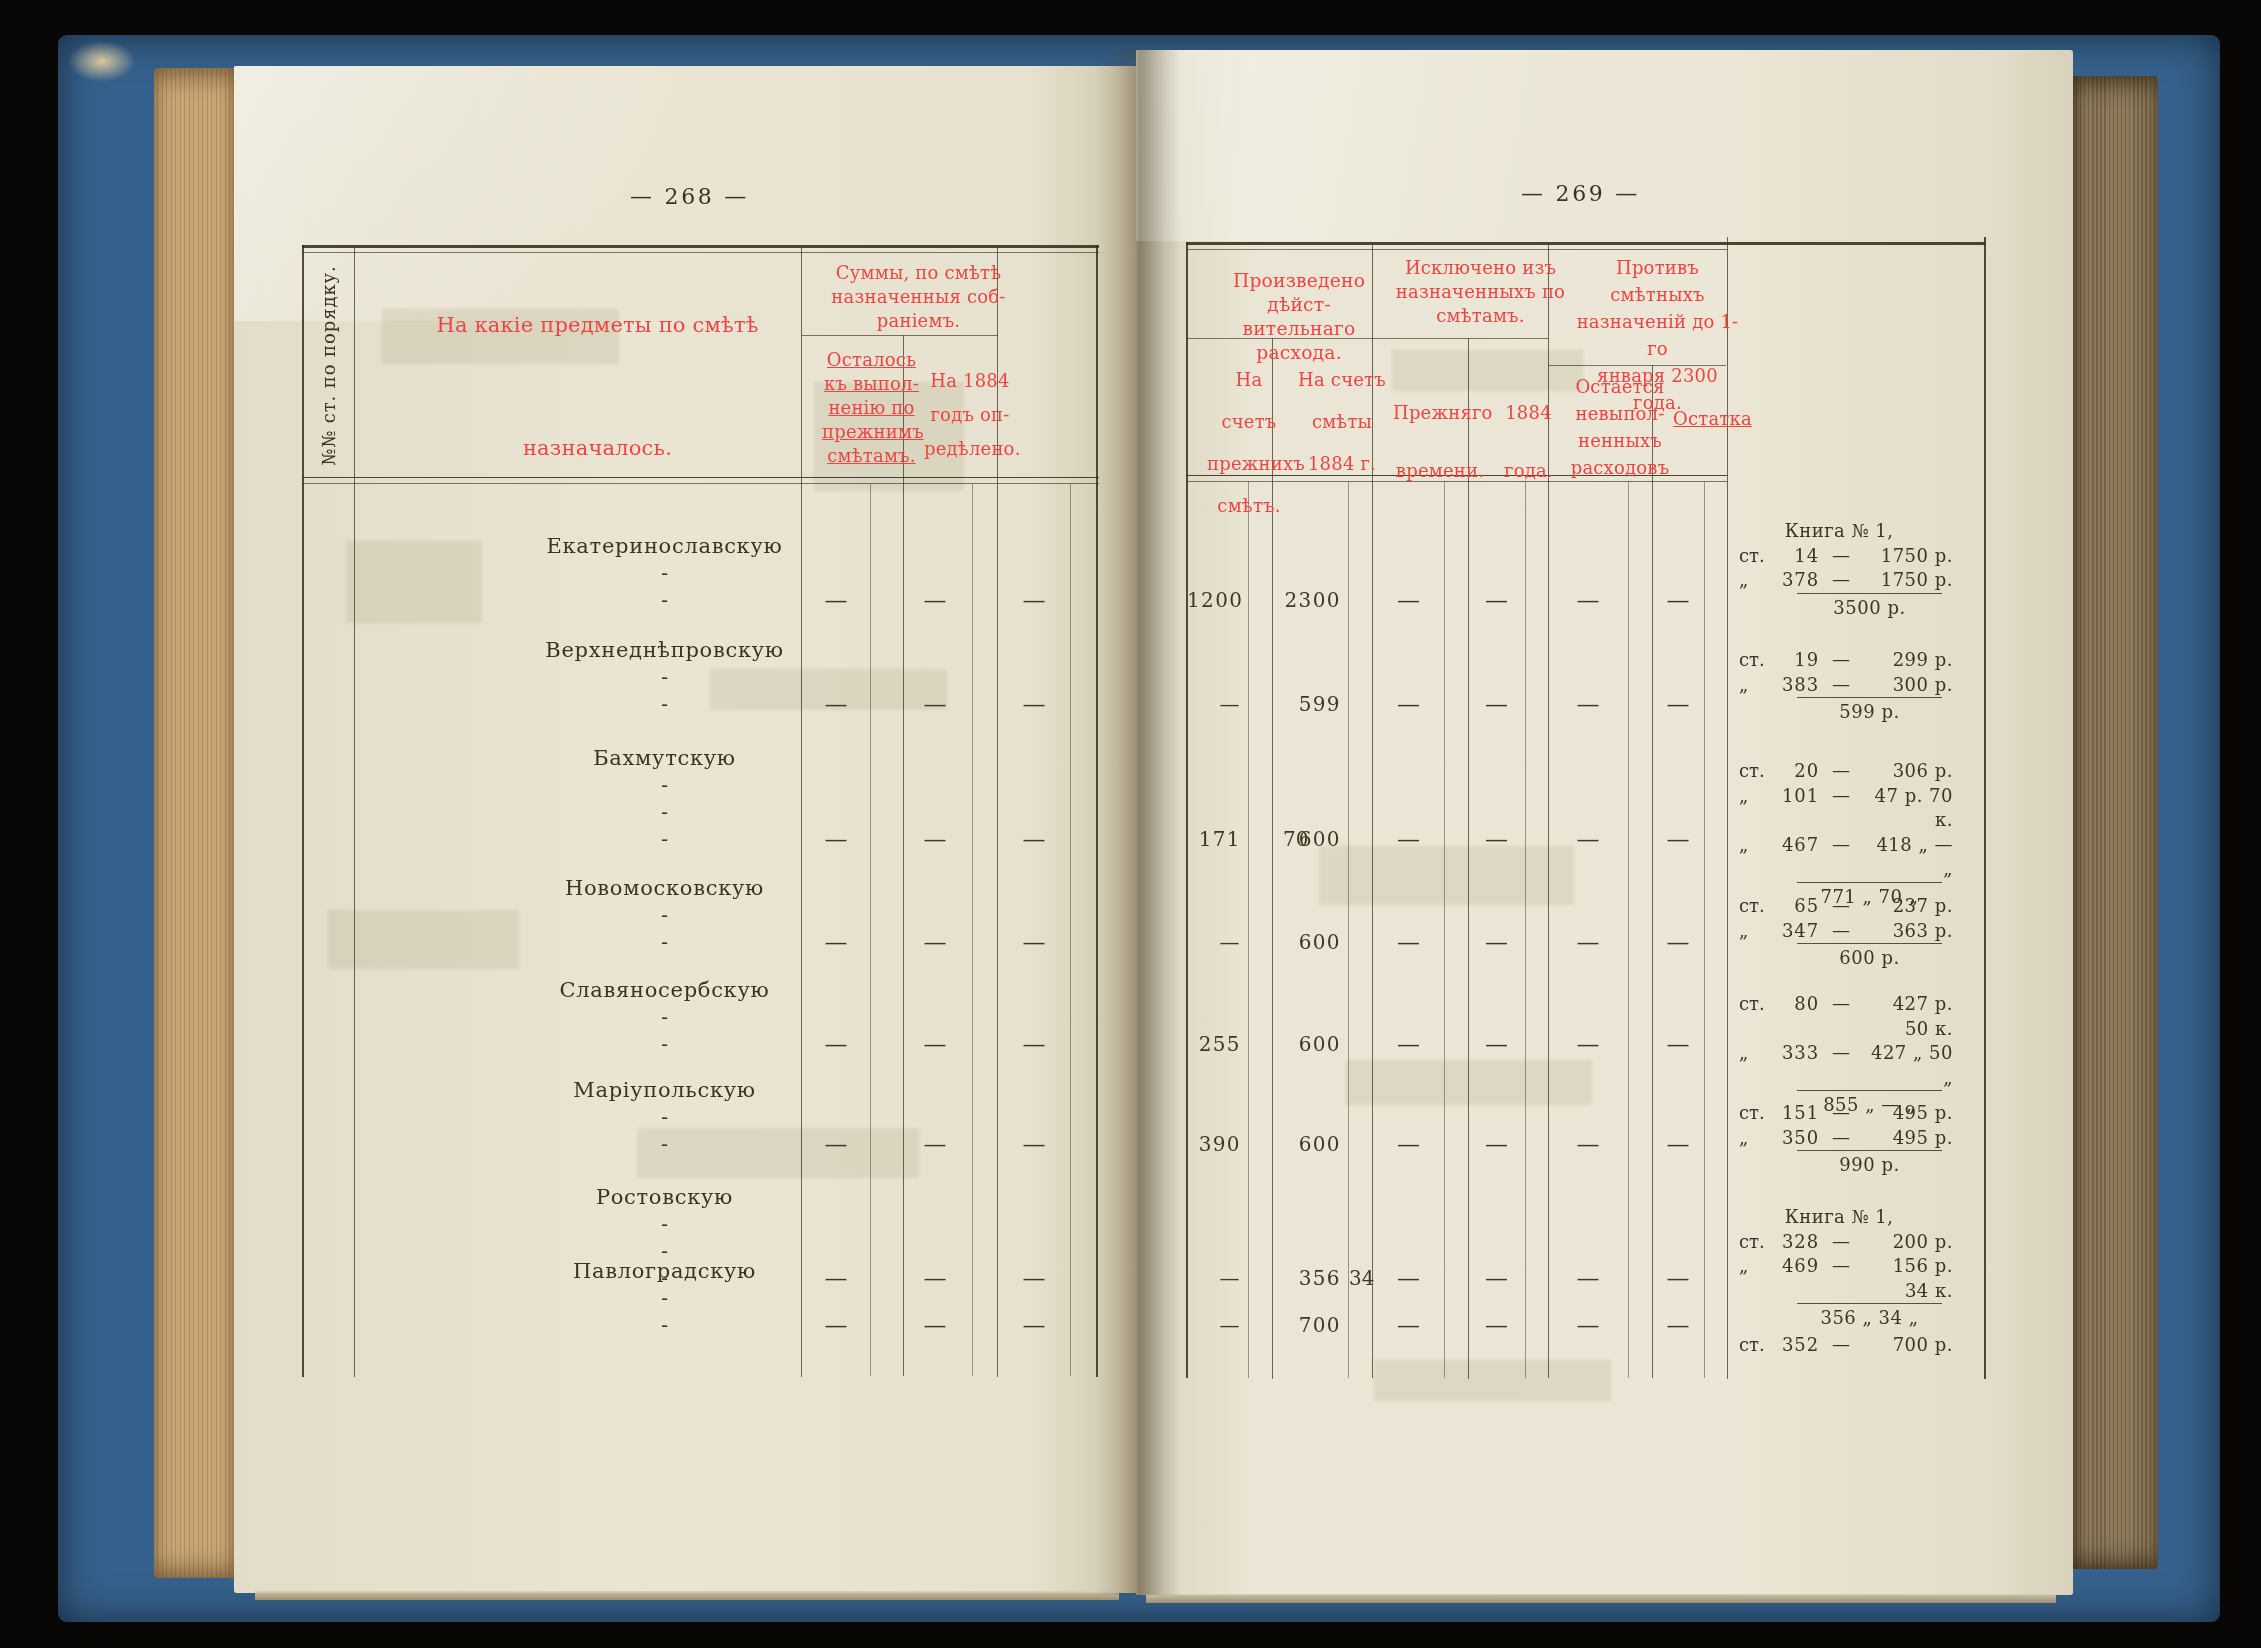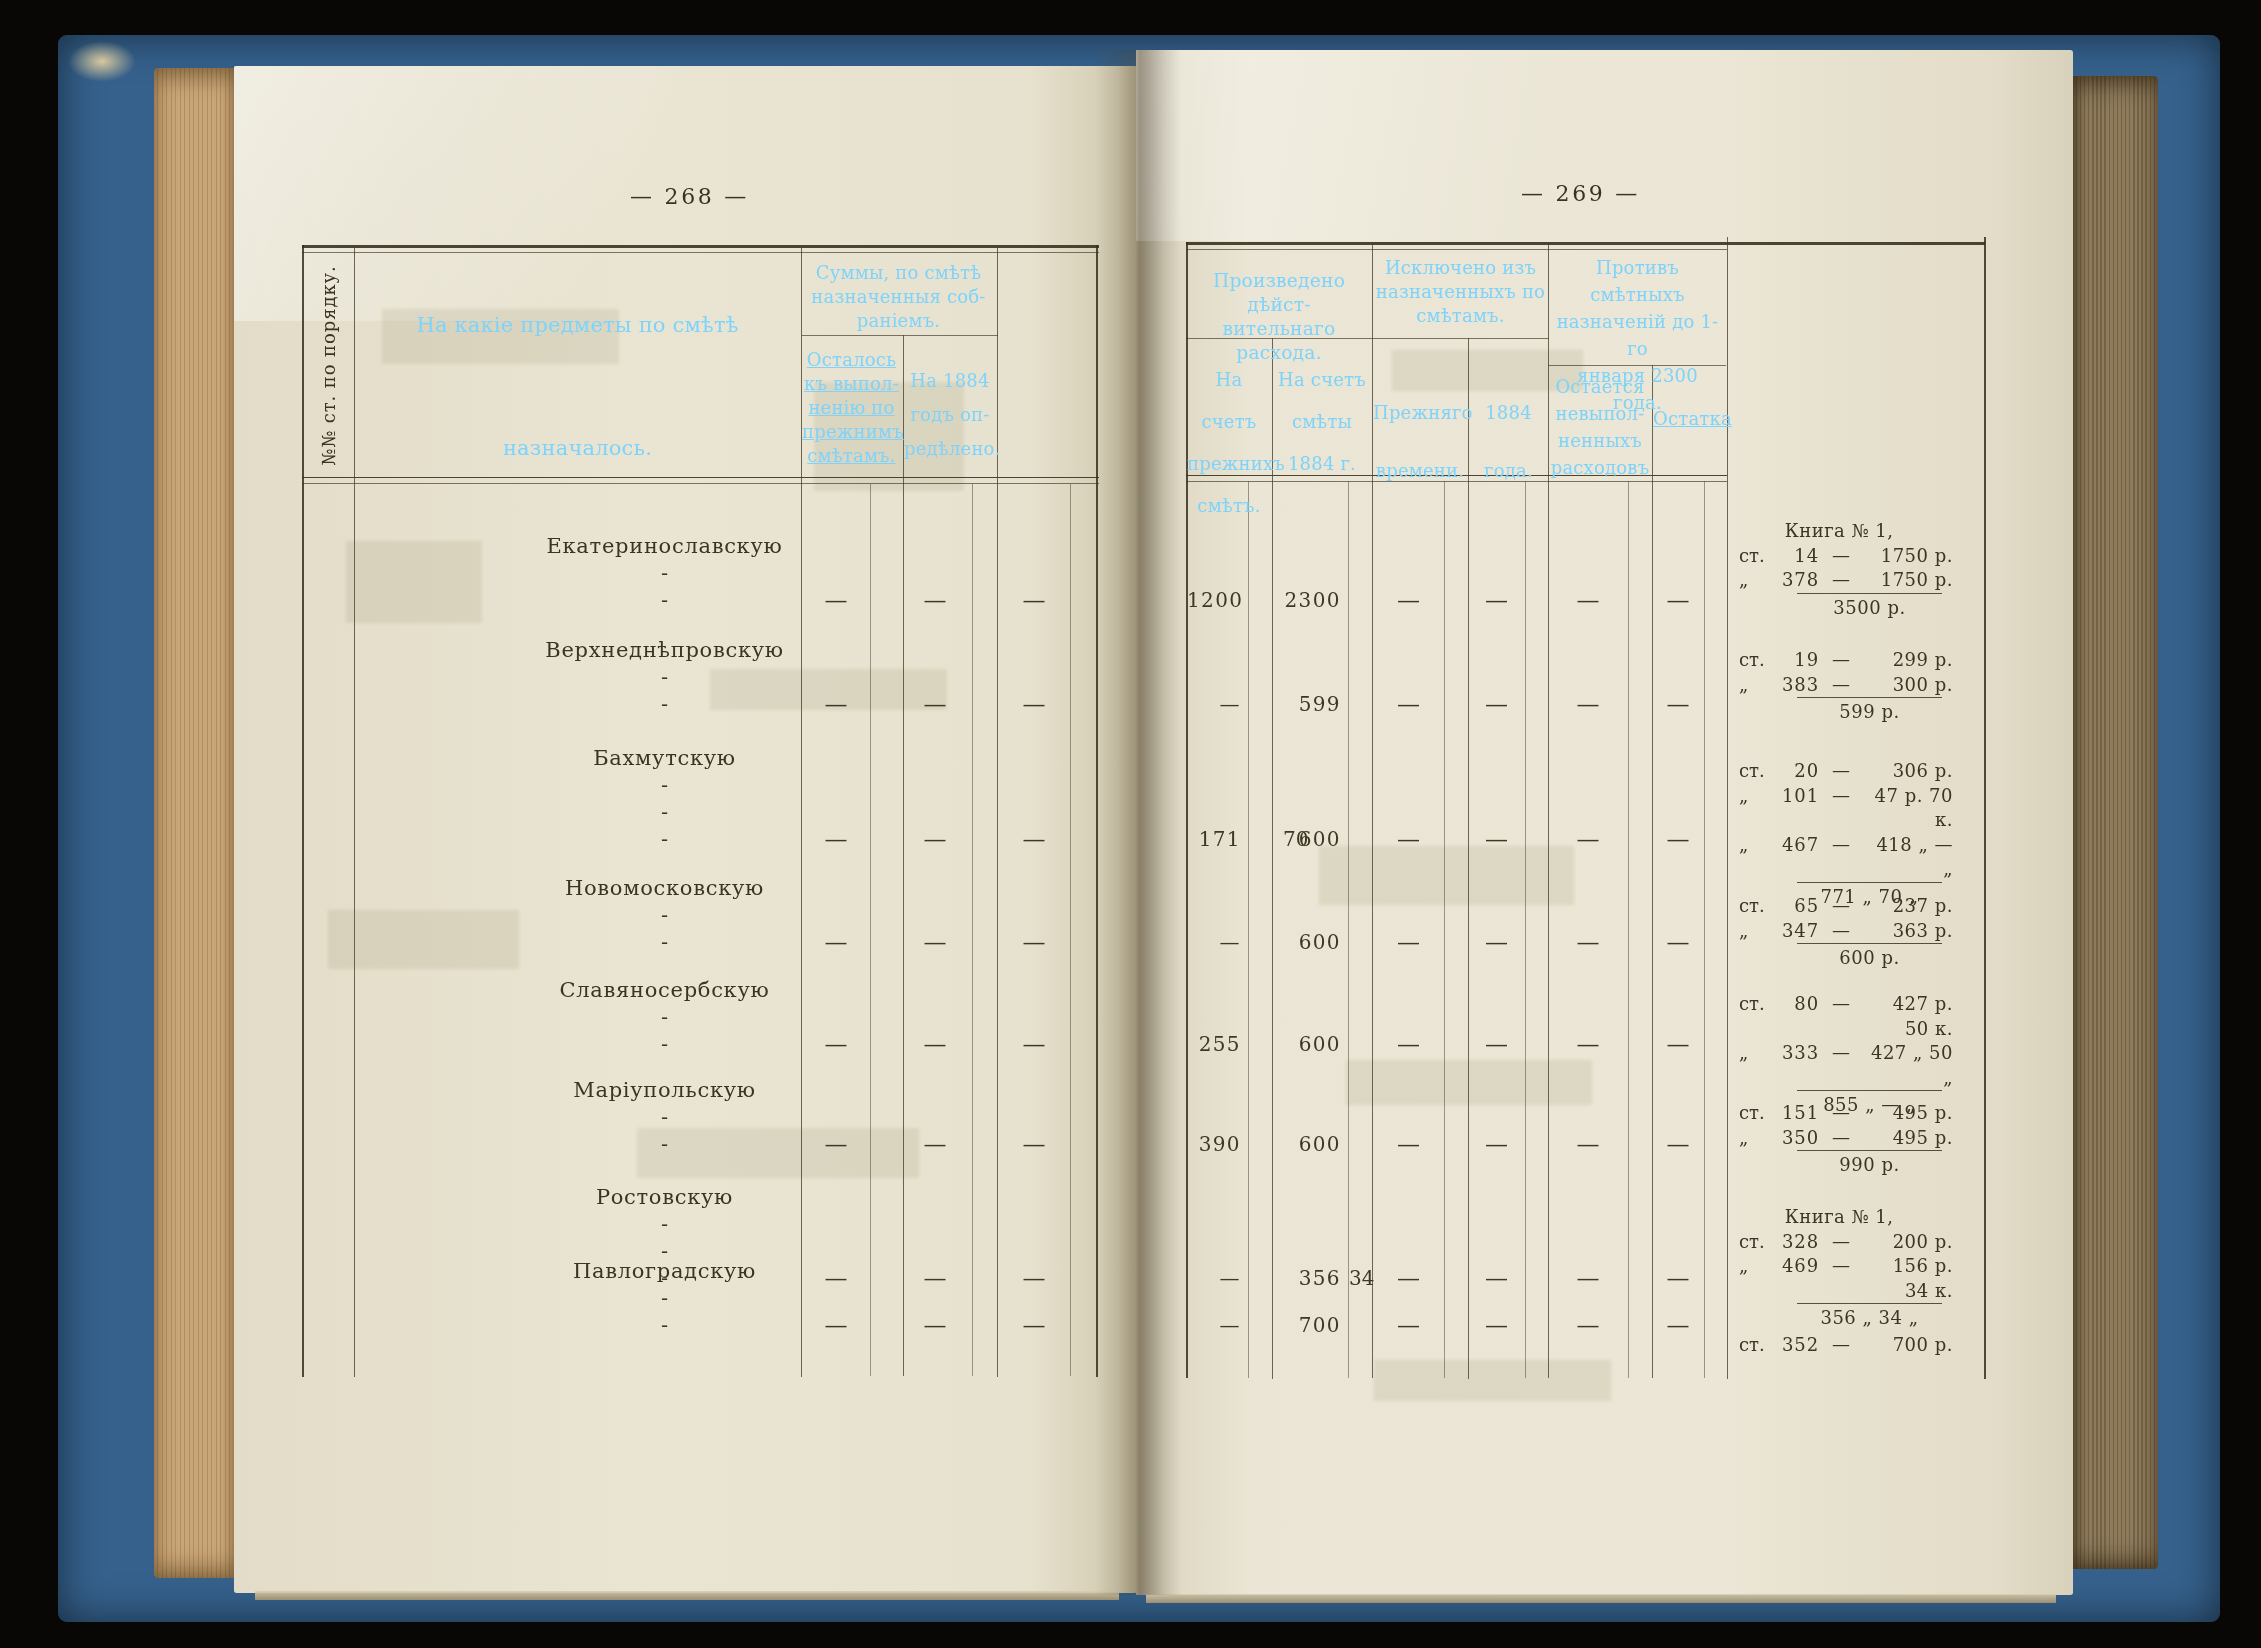--- a/index.html
+++ b/index.html
@@ -34,21 +34,21 @@
   
   .ghost{background:rgba(125,112,78,.12);filter:blur(1.4px);border-radius:1.4px;}
   
   .hline{background:rgba(52,45,28,.88);}
   .hline.thin{background:rgba(60,52,34,.65);}
   .vline{width:0.9px;background:rgba(72,63,42,.78);}
   .vline.bold{width:1.8px;background:rgba(55,47,30,.85);}
   .vline.kop{width:0.9px;background:rgba(72,63,42,.5);}
   
   .t{position:absolute;white-space:pre-line;text-align:center;letter-spacing:0.2px;}
-  .hdr{font-size:18px;line-height:24px;color:#7dd3fc;}
+  .hdr{font-size:18px;line-height:24px;color:#ef4444;padding-left:20px;}
   .pageno{font-size:22px;letter-spacing:2.7px;color:#3a3322;}
   .rot{transform:rotate(-90deg);transform-origin:center;white-space:nowrap;font-size:18px;letter-spacing:0.9px;color:#3c3422;}
   
   .lrow,.rrow{position:absolute;left:0;top:0;width:2261px;height:27px;line-height:27px;}
   .larea{position:absolute;left:528px;width:273px;display:flex;justify-content:flex-end;align-items:center;height:27px;flex-direction:column;}
   .lbl{font-size:21px;letter-spacing:0.7px;color:#3b3422;white-space:nowrap;}
   .ld{font-size:21px;color:#3b3422;}
   .ld:empty{display:none;}
   .cell{position:absolute;font-size:20px;color:#3e3726;text-align:center;}
   .celln{position:absolute;font-size:20px;color:#3e3726;text-align:right;letter-spacing:1.4px;}

